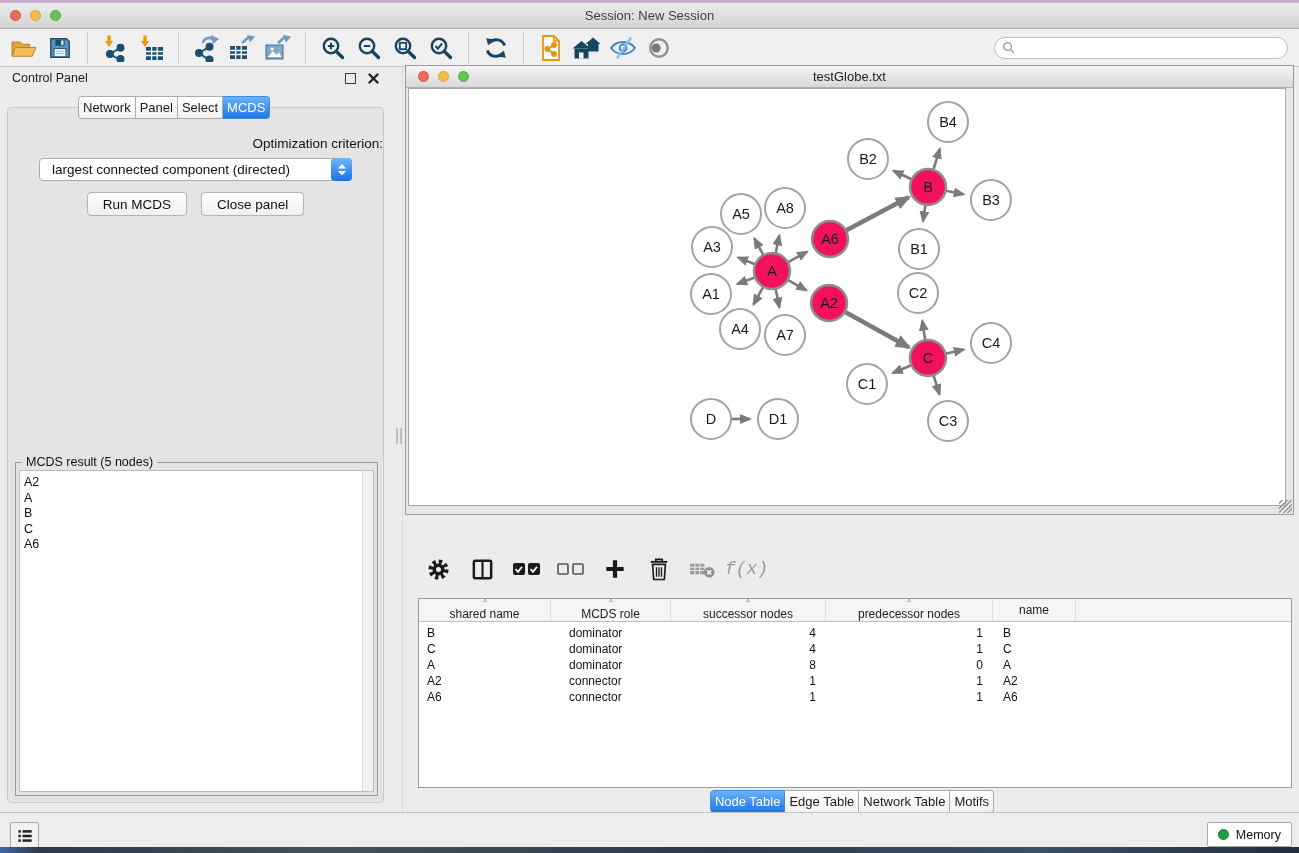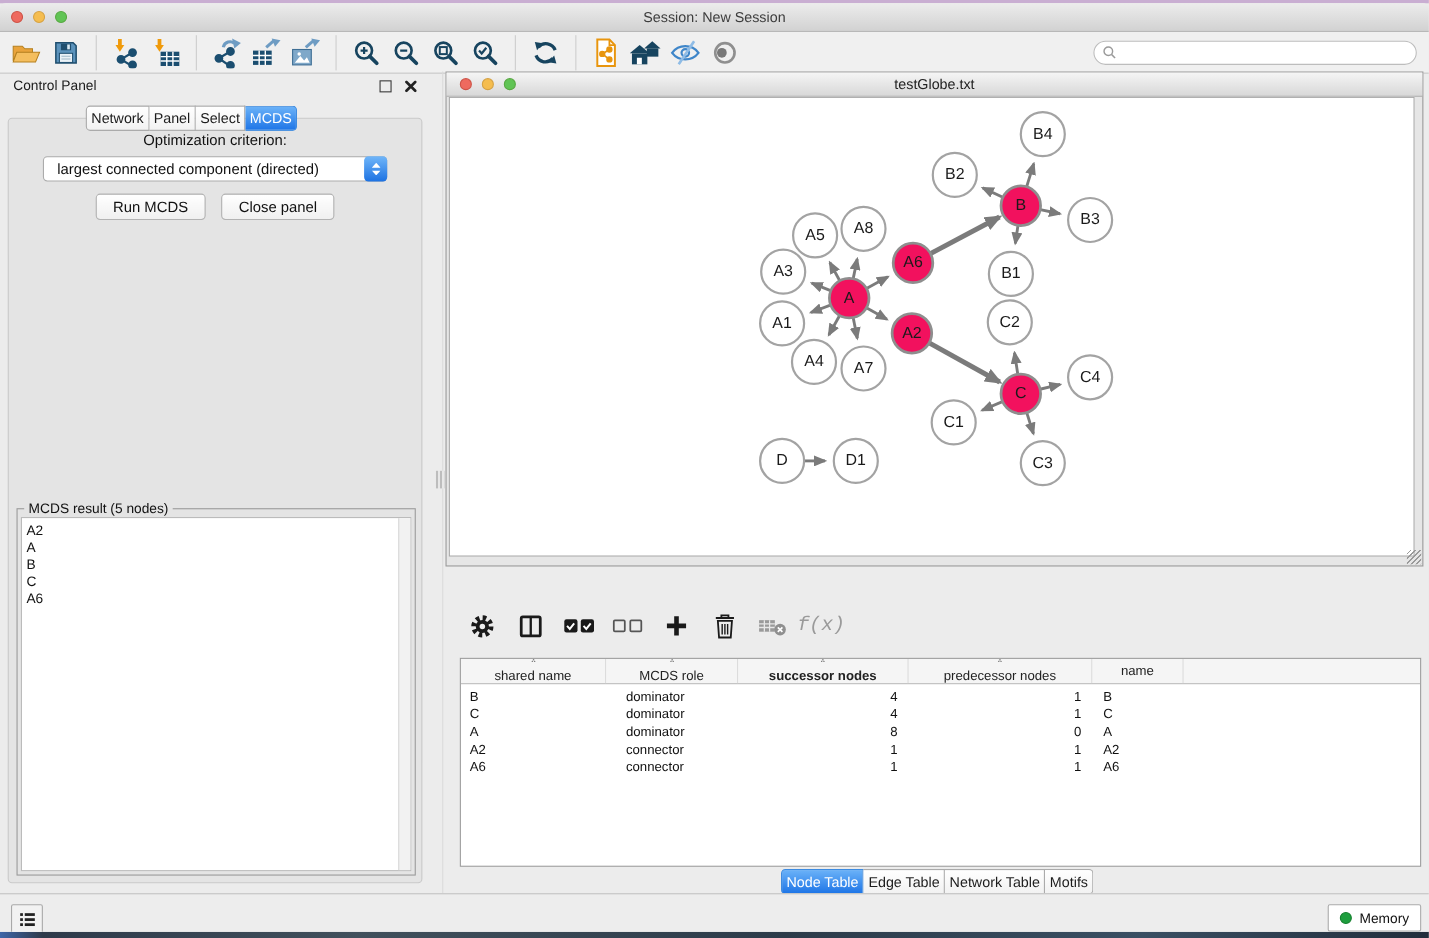--- a/index.html
+++ b/index.html
@@ -40,21 +40,21 @@
   .float-icon{width:9px;height:9px;border:1.5px solid #3a3a3a;display:inline-block;margin-right:12px;}
   .tabs{display:flex;}
   .tab{height:21px;line-height:21px;padding:0 4px;font-size:13px;color:#1c1c1c;
        background:linear-gradient(#FFFFFF,#F2F2F2);border:1px solid #ABABAB;border-left:none;}
   .tab.first{border-left:1px solid #ABABAB;border-radius:4px 0 0 4px;}
   .tab.last{border-radius:0 4px 4px 0;}
   .tab.active{background:linear-gradient(#6AB2F8,#1F76E7);border-color:#3E8BE0;color:#fff;}
   .cp-tabs{position:absolute;top:31px;left:78px;z-index:2;}
   .cp-body{position:absolute;left:7px;right:7px;top:42px;bottom:9px;background:#E4E4E4;
            border:1px solid #C9C9C9;border-radius:4px;}
-  .opt-label{margin-top:12px;text-align:center;font-size:13.5px;color:#111;}
+  .opt-label{margin-top:28px;text-align:right;font-size:13.5px;color:#111;}
   .dropdown{width:313px;height:23px;margin:7px auto 0;background:#fff;border:1px solid #ABABAB;border-radius:4px;
             position:relative;font-size:13.5px;line-height:21px;padding-left:12px;box-sizing:border-box;color:#111;}
   .stepper{position:absolute;right:-1px;top:-1px;width:21px;height:23px;border-radius:4px;
            background:linear-gradient(#70B6F9,#1D72E2);display:flex;flex-direction:column;
            align-items:center;justify-content:center;gap:2px;}
   .btn-row{display:flex;justify-content:center;gap:14px;margin-top:11px;}
   .btn{height:22px;padding:0 15px;background:linear-gradient(#FFFFFF,#F0F0F0);border:1px solid #B3B3B3;
        border-radius:4px;font-size:13.5px;color:#111;display:inline-flex;align-items:center;}
   .result-fieldset{position:absolute;left:7px;right:5px;top:354px;bottom:6px;border:1px solid #9A9A9A;}
   .result-legend{position:absolute;top:-8px;left:6px;background:#E4E4E4;padding:0 4px;font-size:12.5px;color:#111;}
@@ -480,21 +480,21 @@
               <svg width="12" height="11" viewBox="0 0 12 11">
                 <g fill="#808080">
                   <rect x="4" y="0" width="4.4" height="3.4"></rect>
                   <rect x="0" y="7" width="4.4" height="3.4"></rect>
                   <rect x="7.6" y="7" width="4.4" height="3.4"></rect>
                 </g>
                 <path d="M6.2 3.4v2M2.2 7V5.4h7.6V7" fill="none" stroke="#808080" stroke-width="1"></path>
               </svg>
               <span>MCDS role</span>
             </div>
-            <div class="th" style="width: 155px; font-weight: bold;">
+            <div class="th" style="width: 155px;">
               <svg width="12" height="11" viewBox="0 0 12 11">
                 <g fill="#808080">
                   <rect x="4" y="0" width="4.4" height="3.4"></rect>
                   <rect x="0" y="7" width="4.4" height="3.4"></rect>
                   <rect x="7.6" y="7" width="4.4" height="3.4"></rect>
                 </g>
                 <path d="M6.2 3.4v2M2.2 7V5.4h7.6V7" fill="none" stroke="#808080" stroke-width="1"></path>
               </svg>
               <span>successor nodes</span>
             </div>

